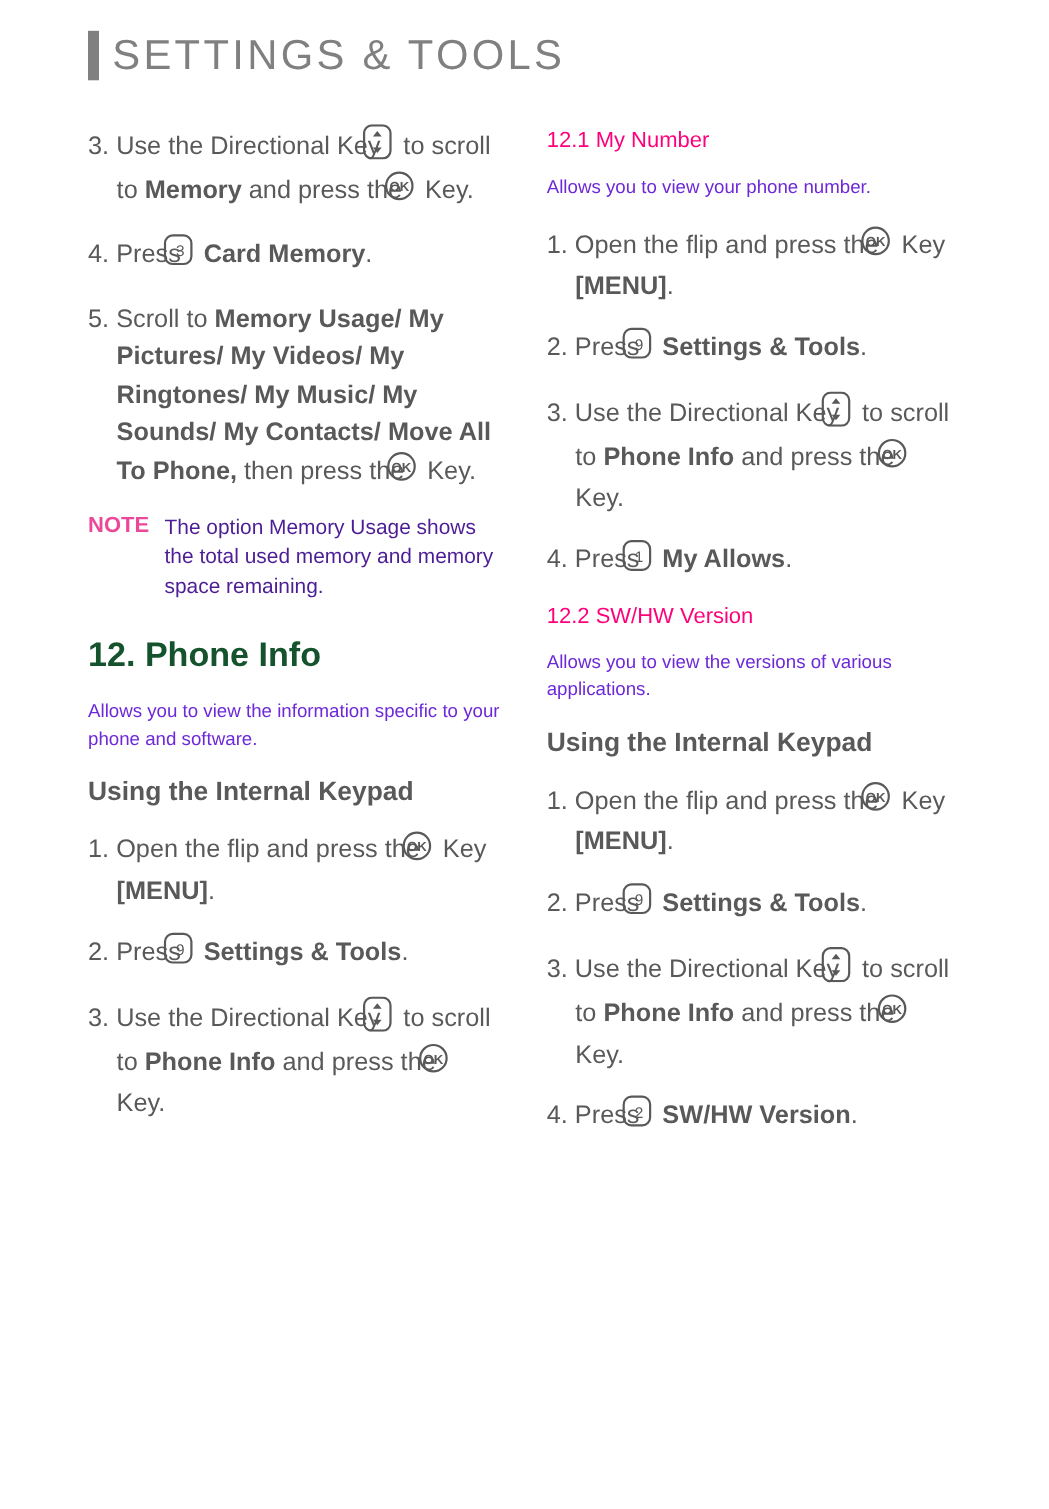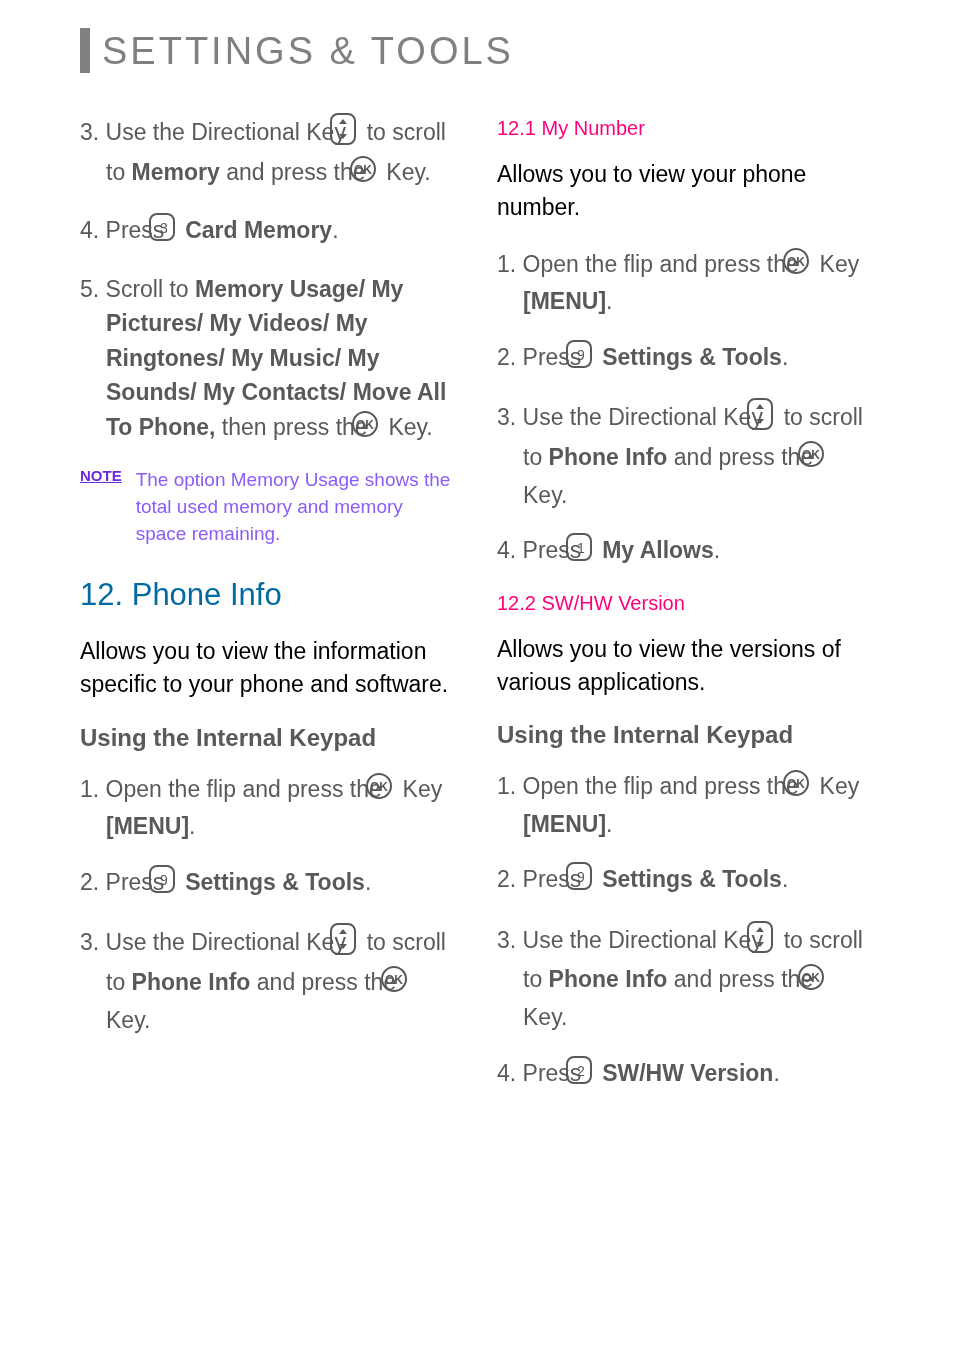--- a/index.html
+++ b/index.html
@@ -53,56 +53,55 @@
     padding-left: 26px;
     text-indent: -26px;
   }
   .bold { font-weight: bold; }
   .note-block {
     display: flex;
     margin-top: 12px;
     margin-bottom: 30px;
   }
   .note-label {
-    color: #6d28d9;
+    color: #ec4899;
     font-weight: bold;
-    font-size: 15px;
+    font-size: 20px;
     margin-right: 14px;
     flex-shrink: 0;
-    text-decoration: underline;
   }
   .note-body {
     font-size: 19px;
     line-height: 1.4;
-    color: #8b5cf6;
+    color: #4c1d95;
   }
   .h1-section {
-    color: #0369a1;
+    color: #14532d;
     font-size: 31px;
-    font-weight: normal;
+    font-weight: bold;
     margin-top: 6px;
     margin-bottom: 22px;
   }
   .h2-section {
     color: #ff007b;
     font-size: 20px;
     font-weight: 400;
     margin-top: 4px;
     margin-bottom: 18px;
   }
   .sub-heading {
     font-weight: bold;
     font-size: 24px;
     color: #595959;
     margin-bottom: 20px;
   }
   .para {
-    font-size: 23px;
+    font-size: 17px;
     line-height: 1.45;
-    color: #000000;
+    color: #6d28d9;
     margin-bottom: 22px;
   }
   .icon {
     display: inline-block;
     vertical-align: middle;
     margin: 0 3px;
   }
   .footer {
     position: absolute;
     bottom: 55px;

